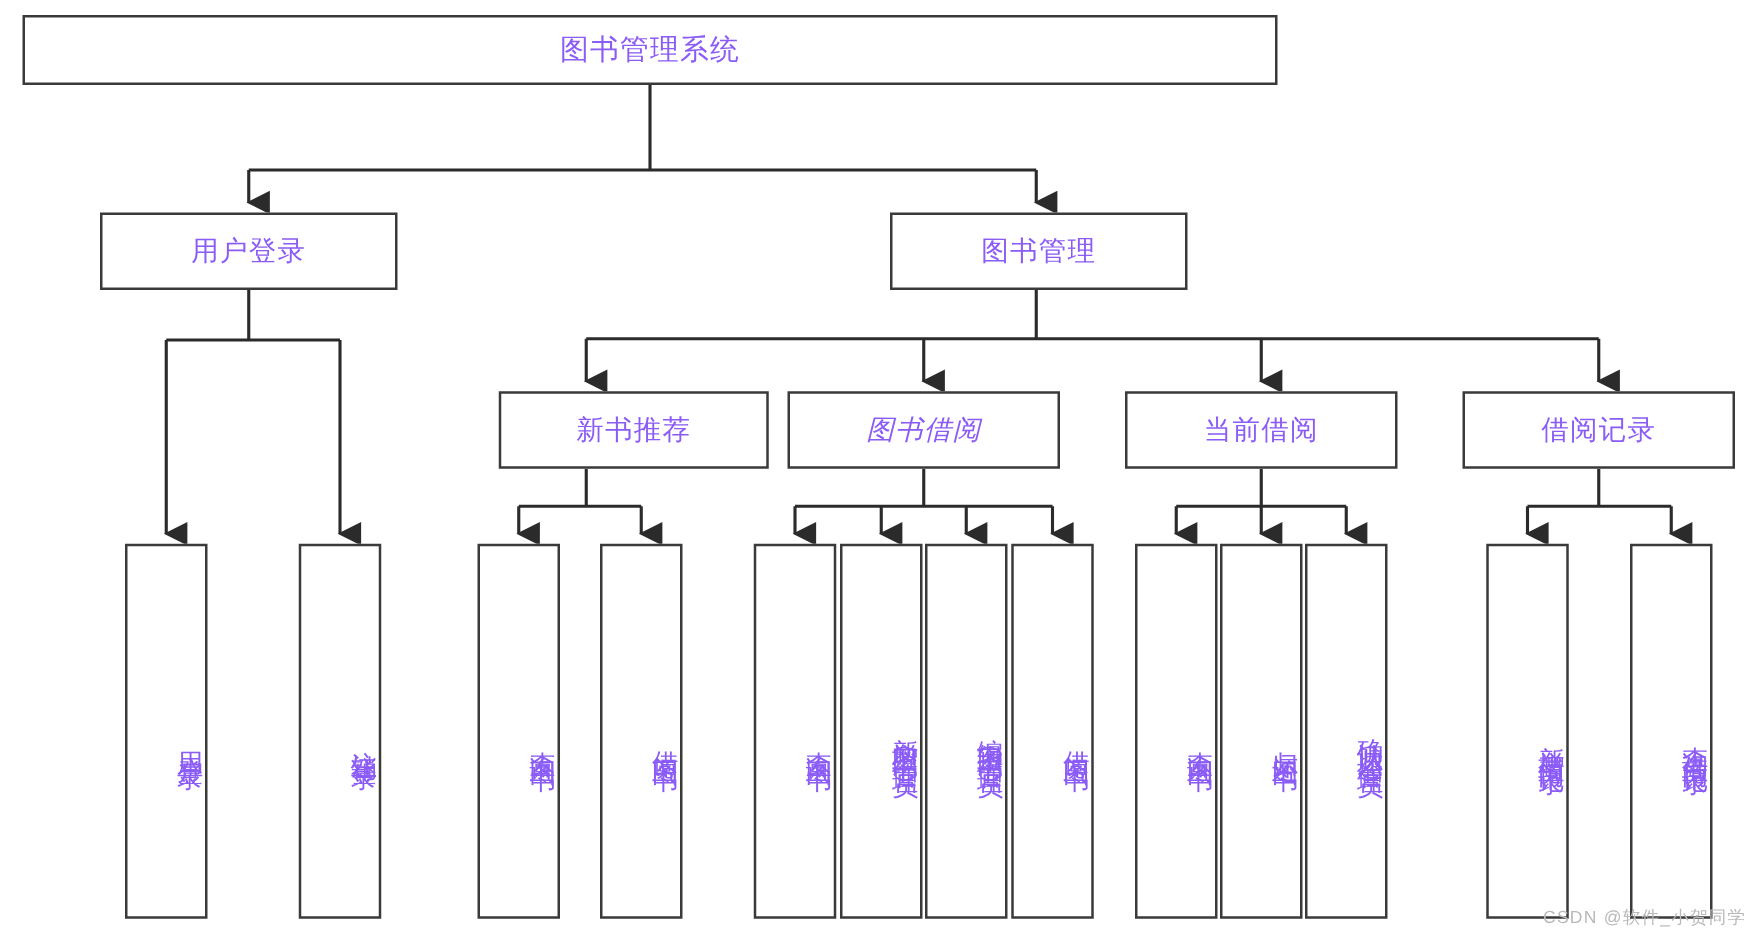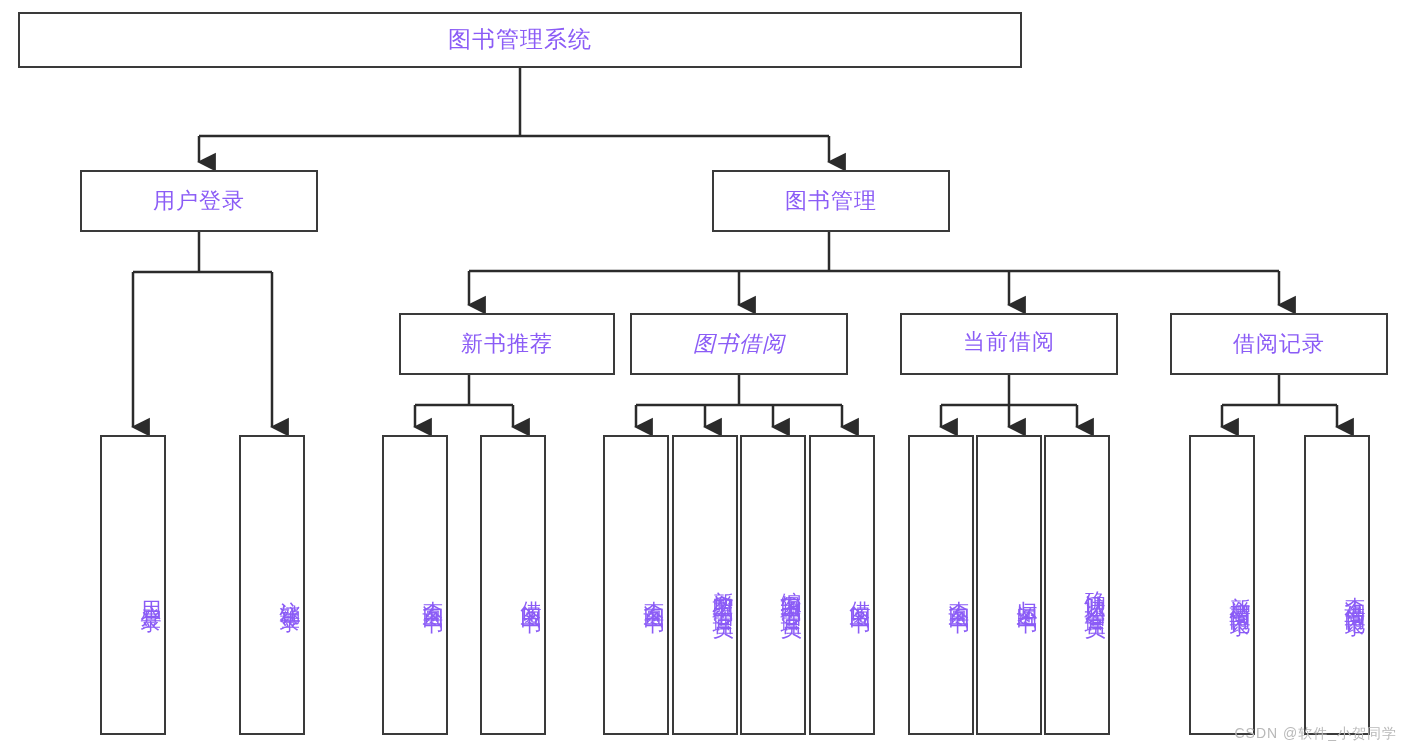--- a/index.html
+++ b/index.html
@@ -128,21 +128,21 @@
   <div class="node horiz" style="left:712px;top:170px;width:238px;height:62px;">
     <span>图书管理</span>
   </div>
 
   <div class="node horiz" style="left:362px;top:313px;width:216px;height:62px;margin-left:37px;">
     <span>新书推荐</span>
   </div>
   <div class="node horiz" style="left:630px;top:313px;width:218px;height:62px;font-style:italic;">
     <span>图书借阅</span>
   </div>
-  <div class="node horiz" style="left:900px;top:313px;width:218px;height:62px;font-family:Liberation Mono, monospace;">
+  <div class="node horiz" style="left:900px;top:313px;width:218px;height:62px;">
     <span>当前借阅</span>
   </div>
   <div class="node horiz" style="left:1170px;top:313px;width:218px;height:62px;">
     <span>借阅记录</span>
   </div>
 
   <div class="node vert" style="left:100px;top:435px;width:66px;height:300px;">
     <span class="vtext">用户登录</span>
   </div>
   <div class="node vert" style="left:239px;top:435px;width:66px;height:300px;">

